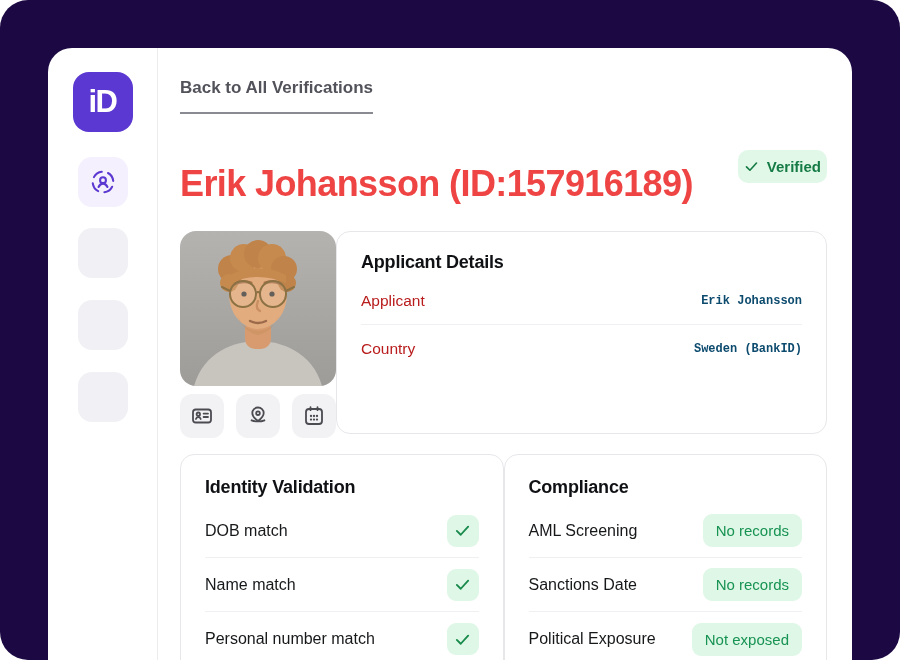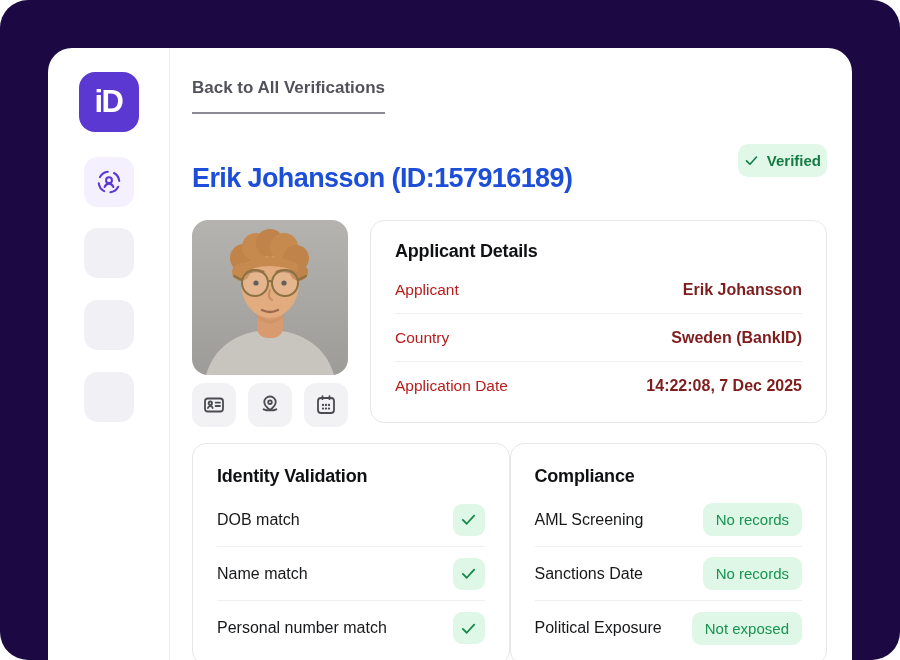--- a/index.html
+++ b/index.html
@@ -6,58 +6,58 @@
   html,body { background:#ffffff; }
   body { font-family:"Liberation Sans", sans-serif; }
 
   .stage { position:relative; width:900px; height:660px; background:#ffffff; overflow:hidden; }
   .dark-bg { position:absolute; inset:0; background:#1C0944; border-radius:28px; }
 
   .app-card { position:absolute; left:48px; top:48px; width:804px; height:612px;
               background:#fff; border-radius:24px 24px 0 0; display:flex; overflow:hidden; }
 
   
-  .sidebar { width:122px; flex-shrink:0; border-right:1px solid #EDEDF0;
+  .sidebar { width:110px; flex-shrink:0; border-right:1px solid #EDEDF0;
              display:flex; flex-direction:column; align-items:center; padding-top:24px; }
   .logo { width:60px; height:60px; border-radius:16px; background:#5B38D1; color:#fff;
           font-size:31px; font-weight:800; letter-spacing:-1.5px;
           display:flex; align-items:center; justify-content:center; margin-bottom:25px; }
   .nav-btn { width:50px; height:50px; border-radius:14px; background:#F5F0FD;
              display:flex; align-items:center; justify-content:center; margin-bottom:21px; }
   .nav-ph { width:50px; height:50px; border-radius:14px; background:#F1F1F5; margin-bottom:22px; }
 
   
   .main { flex:1; padding:30px 25px 0 22px; }
 
   .back-link { display:inline-block; font-size:17px; font-weight:600; color:#52525B;
                padding-bottom:14px; border-bottom:2px solid #8A8A92; cursor:pointer; }
 
   .title-row { display:flex; justify-content:space-between; align-items:center; margin-top:13px; }
-  .page-title { font-size:27px; font-weight:700; color:#1d4ed8; letter-spacing:-0.6px;margin-top:36px; }
+  .page-title { font-size:36px; font-weight:700; color:#ef4444; letter-spacing:-0.6px;margin-top:36px; }
   .verified-badge { display:inline-flex; align-items:center; gap:8px; background:#E1F8E8;
                     color:#157B45; font-size:15px; font-weight:600; padding:8px 6px; border-radius:10px; }
 
-  .detail-row { display:flex; gap:22px; margin-top:26px; }
+  .detail-row { display:flex; gap:0; margin-top:26px; }
 
   .photo-col { width:156px; flex-shrink:0; }
   .photo { width:156px; height:155px; border-radius:16px; overflow:hidden; display:block; }
   .photo-tools { display:flex; justify-content:space-between; margin-top:8px; }
   .tool-btn { width:44px; height:44px; border-radius:12px; background:#F2F2F4;
               display:flex; align-items:center; justify-content:center; border:none; cursor:pointer; }
 
   .card { border:1px solid #E7E7EA; border-radius:14px; background:#fff; }
   .details-card { flex:1; padding:20px 24px 6px; height:203px; }
   .card-title { font-size:18px; font-weight:700; color:#101114; letter-spacing:-0.2px; }
   .details-card .card-title { margin-bottom:4px; }
 
   .drow { height:48px; display:flex; justify-content:space-between; align-items:center;
           border-bottom:1px solid #F0F0F2; }
   .drow:last-child { border-bottom:none; }
   .drow .lbl { font-size:15.5px; color:#b91c1c; }
-  .drow .val { font-size:16px; color:#7f1d1d; font-weight:600; }
+  .drow .val { font-size:12px; color:#0c4a6e; font-weight:600;font-family:Liberation Mono, monospace; }
 
   .bottom-row { display:flex; gap:0; margin-top:16px; }
   .panel { flex:1; padding:22px 24px 4px; height:222px; }
   .panel .card-title { margin-bottom:6px; }
   .prow { height:54px; display:flex; justify-content:space-between; align-items:center;
           border-bottom:1px solid #F0F0F2; }
   .prow:last-child { border-bottom:none;text-align:right; }
   .prow .lbl { font-size:16px; color:#17181A; font-weight:500; }
   .check-chip { width:32px; height:32px; border-radius:9px; background:#DFF7E6;
                 display:flex; align-items:center; justify-content:center; }
@@ -189,24 +189,20 @@
         <section class="card details-card">
           <h2 class="card-title">Applicant Details</h2>
           <div class="drow">
             <span class="lbl">Applicant</span>
             <span class="val">Erik Johansson</span>
           </div>
           <div class="drow">
             <span class="lbl">Country</span>
             <span class="val">Sweden (BankID)</span>
           </div>
-          <div class="drow">
-            <span class="lbl">Application Date</span>
-            <span class="val">14:22:08, 7 Dec 2025</span>
-          </div>
         </section>
       </div>
 
       <div class="bottom-row">
 
         <section class="card panel">
           <h2 class="card-title">Identity Validation</h2>
           <div class="prow">
             <span class="lbl">DOB match</span>
             <span class="check-chip">

